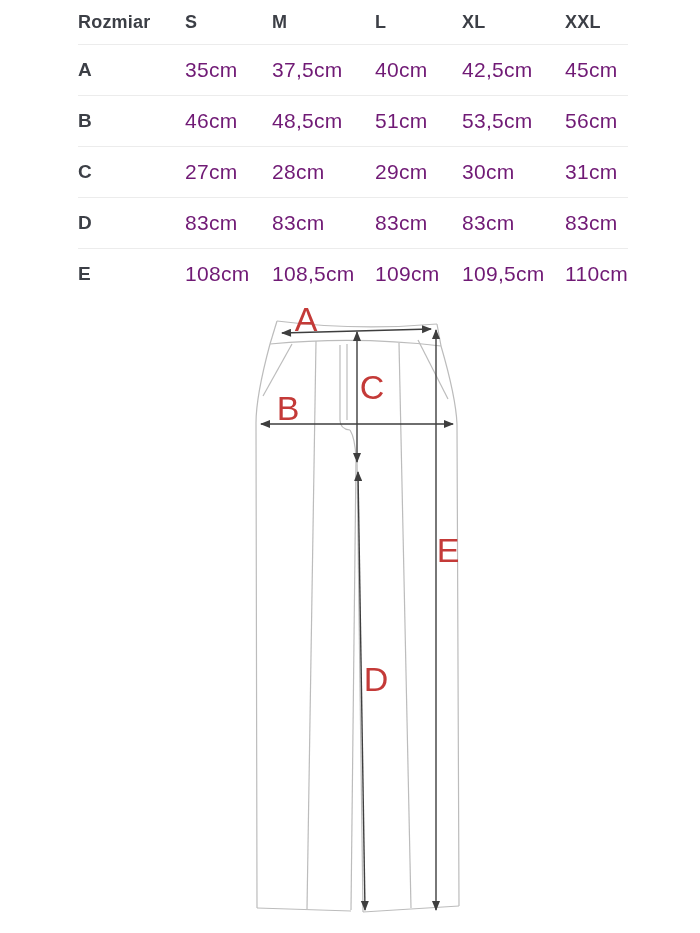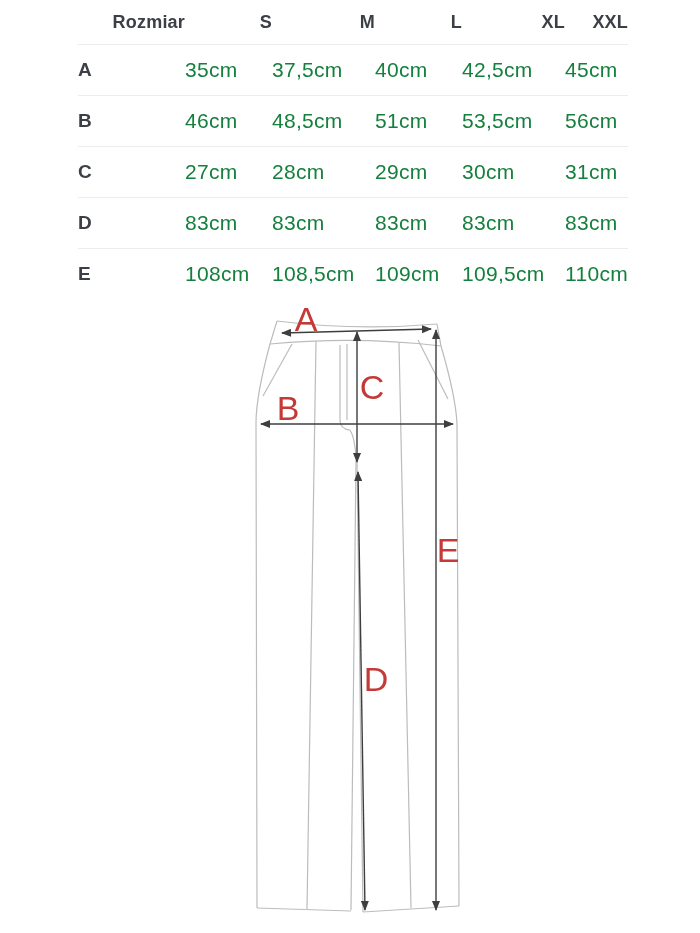--- a/index.html
+++ b/index.html
@@ -17,37 +17,37 @@
     position: absolute;
     left: 78px; top: 0;
     width: 550px;
   }
   .trow {
     display: grid;
     grid-template-columns: 107px 87px 103px 87px 103px 63px;
     align-items: center;
     height: 50px;
   }
-  .trow.thead { height: 44px; text-align: right; }
+  .trow.thead { height: 44px; }
   .trow + .trow { border-top: 1px solid #ececec; }
   .cell { white-space: nowrap; }
   .hcell {
     font-weight: 700;
     font-size: 18px;
     color: #3c3f46;
     letter-spacing: 0.2px;
   }
   .row-label {
     font-weight: 700;
     font-size: 19px;
     color: #3c3f46;
   }
   .val {
     font-size: 21px;
-    color: #15803d;
+    color: #701a75;
     letter-spacing: 0.3px;
   }
 
   
   .diagram {
     position: absolute;
     left: 0; top: 295px;
     width: 700px; height: 638px;
   }
   .garment { stroke: #bcbcbc; stroke-width: 1.2; fill: none; }

